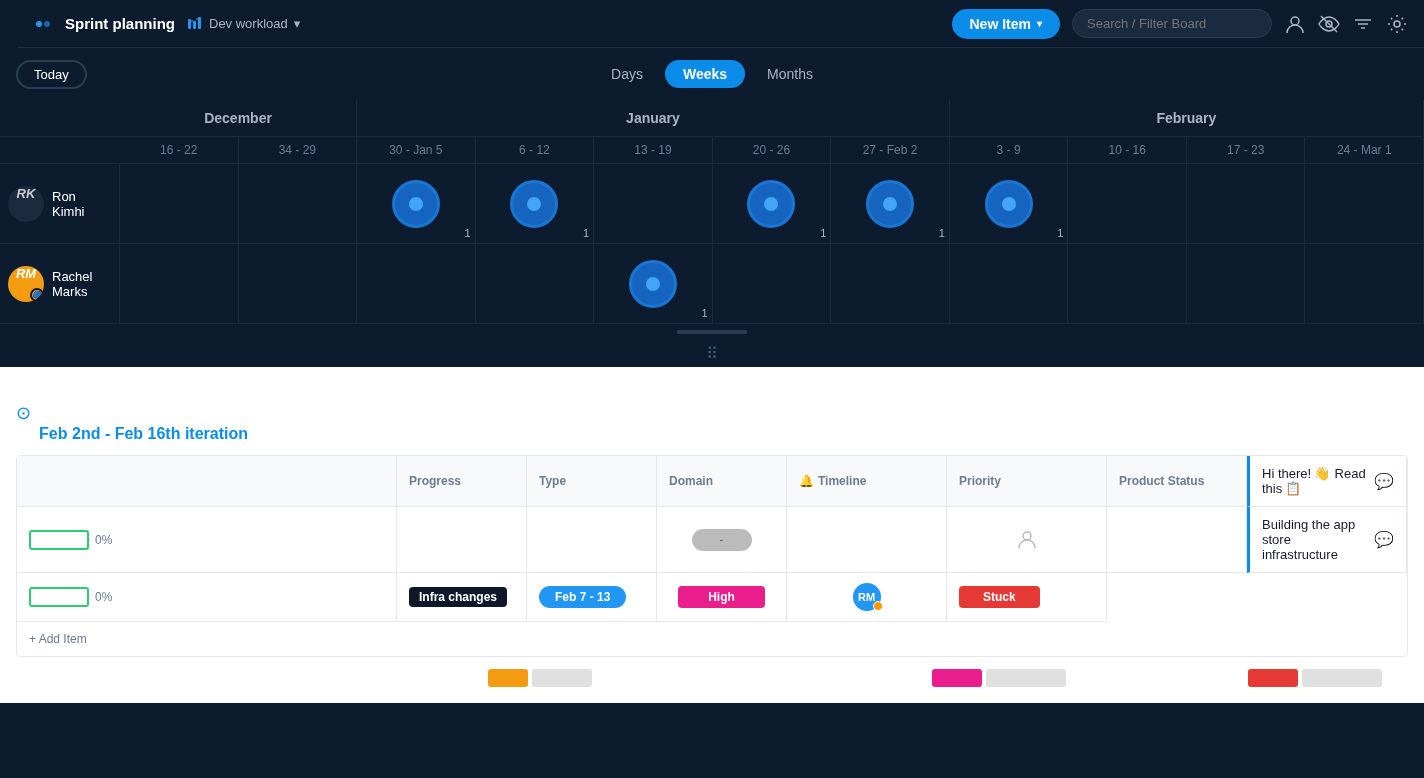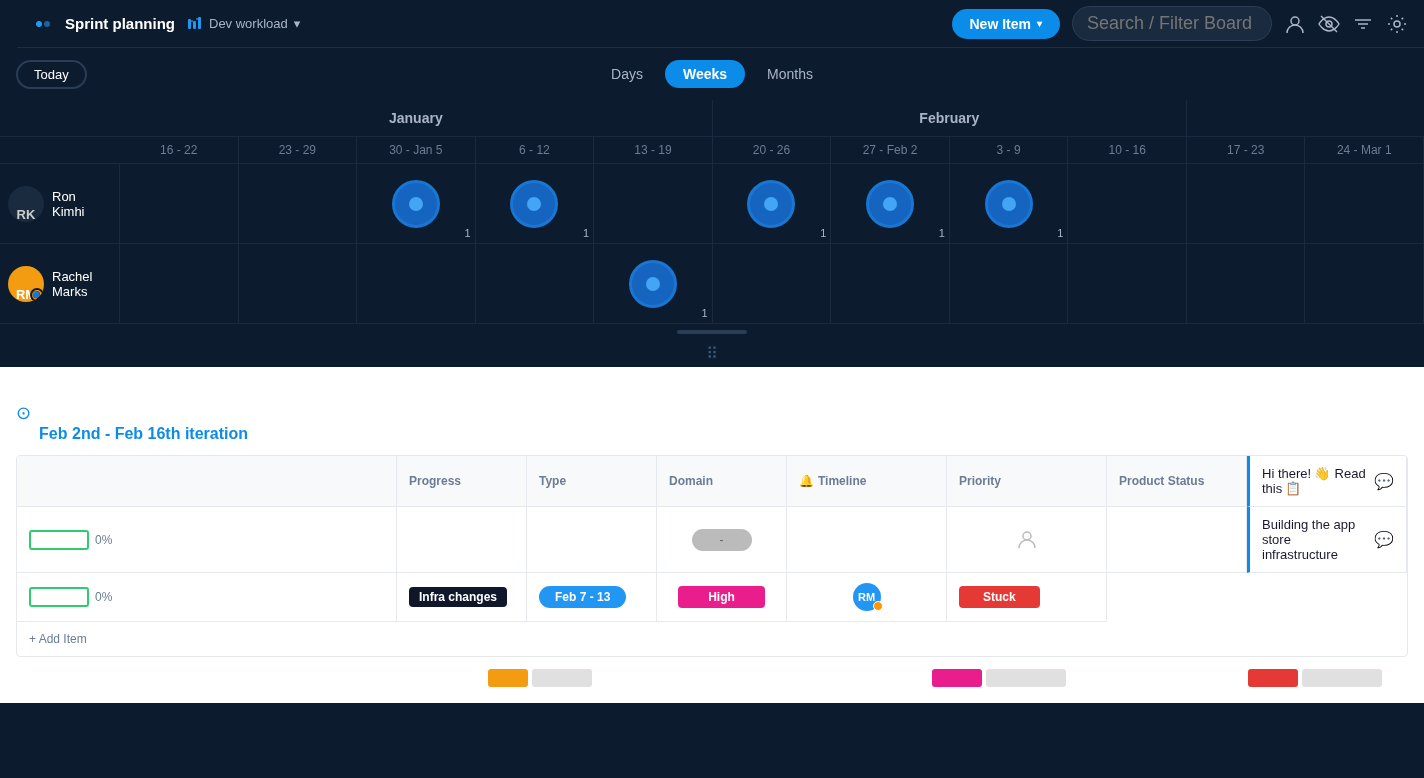--- a/index.html
+++ b/index.html
@@ -18,21 +18,21 @@
     }
     .top-nav-right { display: flex; align-items: center; gap: 12px; }
     .new-item-btn {
       background: #0b8ce9; color: #fff; border: none; border-radius: 20px;
       padding: 7px 18px; font-size: 14px; font-weight: 600; cursor: pointer;
       display: flex; align-items: center; gap: 6px;
     }
     .new-item-btn .arrow { font-size: 10px; }
     .search-box {
       background: #1a2b3f; border: 1px solid #2a3d55; border-radius: 20px;
-      padding: 6px 14px; color: #aab4c8; font-size: 18px; width: 200px; outline: none;
+      padding: 6px 14px; color: #aab4c8; font-size: 13px; width: 200px; outline: none;
     }
     .icon-btn {
       background: transparent; border: none; color: #aab4c8; cursor: pointer;
       font-size: 18px; display: flex; align-items: center;
     }
 
     
     .view-bar {
       display: flex; align-items: center; justify-content: center;
       background: #0d1b2e; padding: 12px 16px; gap: 8px; position: relative;
@@ -77,22 +77,22 @@
     .person-row {
       display: grid; grid-template-columns: 120px repeat(11, 1fr);
       border-bottom: 1px solid #1a2b3f; min-height: 80px;
     }
     .person-cell {
       display: flex; align-items: center; gap: 8px;
       padding: 8px; border-right: 1px solid #1a2b3f;
     }
     .avatar {
       width: 36px; height: 36px; border-radius: 50%; overflow: hidden;
-      flex-shrink: 0; background: #2a3d55; display: flex; align-items: flex-end; justify-content: center;
-      font-size: 14px; font-weight: 700; color: #fff;
+      flex-shrink: 0; background: #2a3d55; display: flex; align-items: flex-start; justify-content: center;
+      font-size: 14px; font-weight: 700; color: #fff; font-style: italic;
     }
     .person-name { font-size: 13px; color: #fff; font-weight: 500; }
     .cal-cell {
       border-right: 1px solid #1a2b3f; display: flex; align-items: center;
       justify-content: center; position: relative;
     }
     .task-bubble {
       width: 48px; height: 48px; border-radius: 50%;
       background: #1565c0; border: 3px solid #1976d2;
       display: flex; align-items: center; justify-content: center;
@@ -242,28 +242,29 @@
     <button class="view-tab">Days</button>
     <button class="view-tab active">Weeks</button>
     <button class="view-tab">Months</button>
   </div>
 </div>
 
 <div class="calendar-section">
 
   <div class="month-header">
     <div class="month-spacer"></div>
+    <div class="month-label month-december">December</div>
     <div class="month-label month-january">January</div>
     <div class="month-label month-february">February</div>
   </div>
 
   <div class="week-header">
     <div class="week-spacer"></div>
     <div class="week-label">16 - 22</div>
-    <div class="week-label">23 - 29</div>
+    <div class="week-label">34 - 29</div>
     <div class="week-label">30 - Jan 5</div>
     <div class="week-label">6 - 12</div>
     <div class="week-label">13 - 19</div>
     <div class="week-label">20 - 26</div>
     <div class="week-label">27 - Feb 2</div>
     <div class="week-label">3 - 9</div>
     <div class="week-label">10 - 16</div>
     <div class="week-label">17 - 23</div>
     <div class="week-label">24 - Mar 1</div>
   </div>

